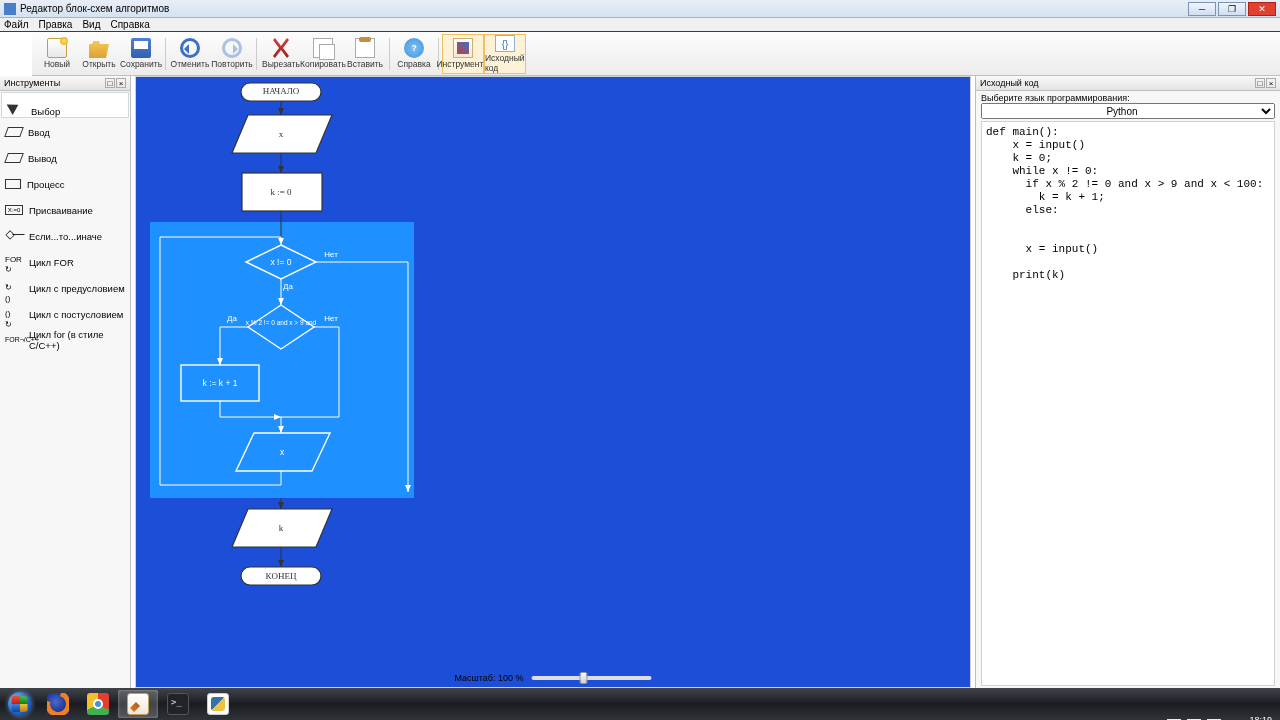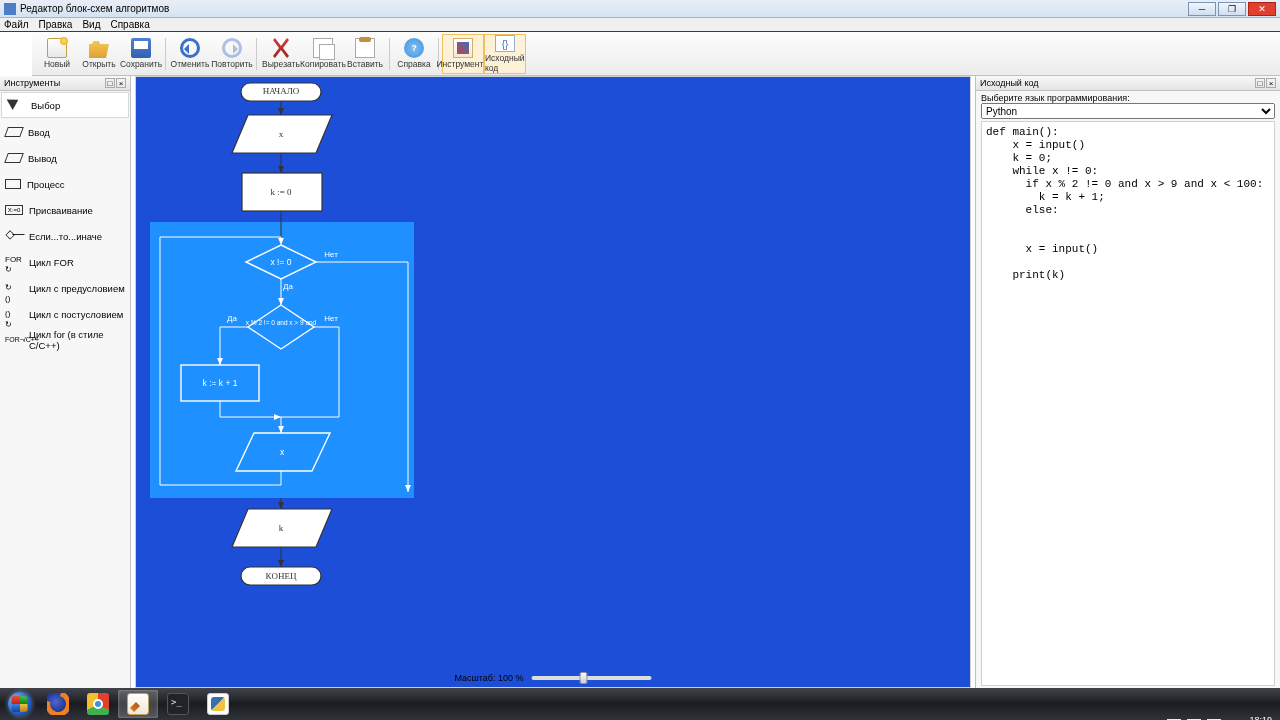--- a/index.html
+++ b/index.html
@@ -46,21 +46,21 @@
 
 
 .main { position: absolute; top: 76px; bottom: 32px; left: 0; right: 0; display: flex; }
 
 
 .leftpanel { width: 131px; background: #f7f7f7; border-right: 1px solid #c0c0c0; }
 .panelhead { height: 15px; background: linear-gradient(#f8f8f8,#e4e4e4); border-bottom: 1px solid #c0c0c0; font-size: 9px; padding: 1px 4px; display: flex; align-items: center; }
 .panelhead .spacer { flex: 1; }
 .panelhead .pbtn { width: 10px; height: 10px; font-size: 8px; text-align: center; line-height: 10px; border: 1px solid #aaa; margin-left: 1px; }
 .toolitem { height: 26px; display: flex; align-items: center; padding: 0 5px; font-size: 9.5px; gap: 6px; cursor: default; }
-.toolitem.sel { background: #fff; border: 1px solid #d0d8e0; margin: 1px; }
+.toolitem.sel { background: #fff; border: 1px solid #d0d8e0; margin: 1px; align-items: flex-end; }
 .toolicon { width: 18px; height: 14px; flex-shrink: 0; }
 .ti-arrow { background: none; }
 .ti-arrow::after { content: ""; display: block; width: 0; height: 0; border: 6px solid transparent; border-left: 10px solid #333; transform: rotate(-30deg) translate(3px,-2px); }
 .ti-para { border: 1.5px solid #333; transform: skewX(-20deg); width: 16px; height: 10px; margin-left: 1px; }
 .ti-rect { border: 1.5px solid #333; width: 16px; height: 10px; }
 .ti-assign { border: 1px solid #333; width: 18px; height: 10px; font-size: 6px; text-align: center; line-height: 9px; }
 .ti-assign::after { content: "X:=0"; }
 .ti-diamond { font-size: 12px; line-height: 10px; text-align: center; }
 .ti-diamond::after { content: "◇—"; letter-spacing: -2px; }
 .ti-loop { font-size: 8px; line-height: 10px; }
@@ -72,21 +72,21 @@
 
 .canvas { flex: 1; background: #1d4ed8; position: relative; border: 1px solid #d0d0d0; margin: 0 4px; overflow: hidden; }
 .flowchart { position: absolute; left: 0; top: 0; width: 100%; height: 100%; }
 .zoombar { position: absolute; bottom: 4px; left: 50%; transform: translateX(-50%); display: flex; align-items: center; gap: 8px; font-size: 9px; }
 .zoomslider { width: 120px; height: 4px; background: #ddd; position: relative; border-radius: 2px; }
 .zoomslider .thumb { position: absolute; left: 48px; top: -4px; width: 8px; height: 12px; background: linear-gradient(#f8f8f8,#d0d0d0); border: 1px solid #999; border-radius: 2px; }
 
 
 .rightpanel { width: 305px; background: #f7f7f7; border-left: 1px solid #c0c0c0; display: flex; flex-direction: column; }
 .langrow { height: 28px; padding: 2px 5px; font-size: 9px; }
-.langrow select { width: 100%; font-size: 10px; height: 16px; }
+.langrow select { width: 100%; font-size: 10px; height: 16px; text-align: center; }
 .code { flex: 1; background: #fff; margin: 2px 5px; border: 1px solid #d0d0d0; padding: 4px; font-family: "Courier New", monospace; font-size: 11px; line-height: 13px; white-space: pre; overflow: auto; }
 
 
 .taskbar { position: absolute; bottom: 0; left: 0; right: 0; height: 32px; background: linear-gradient(#40444a,#1a1c20 50%,#30333a); display: flex; align-items: center; padding: 0 2px; }
 .startbtn { width: 36px; height: 28px; border-radius: 3px; display: flex; align-items: center; justify-content: center; }
 .startorb { width: 24px; height: 24px; border-radius: 50%; background: radial-gradient(circle at 30% 30%, #7ab4f0, #2060c0 60%, #103070); box-shadow: 0 0 4px rgba(120,180,255,0.6); position: relative; }
 .startorb::after { content: ""; position: absolute; inset: 4px; background:
   linear-gradient(#f05040,#c02010) 0 0/50% 50% no-repeat,
   linear-gradient(#50c040,#108010) 100% 0/50% 50% no-repeat,
   linear-gradient(#4080e0,#1040a0) 0 100%/50% 50% no-repeat,

